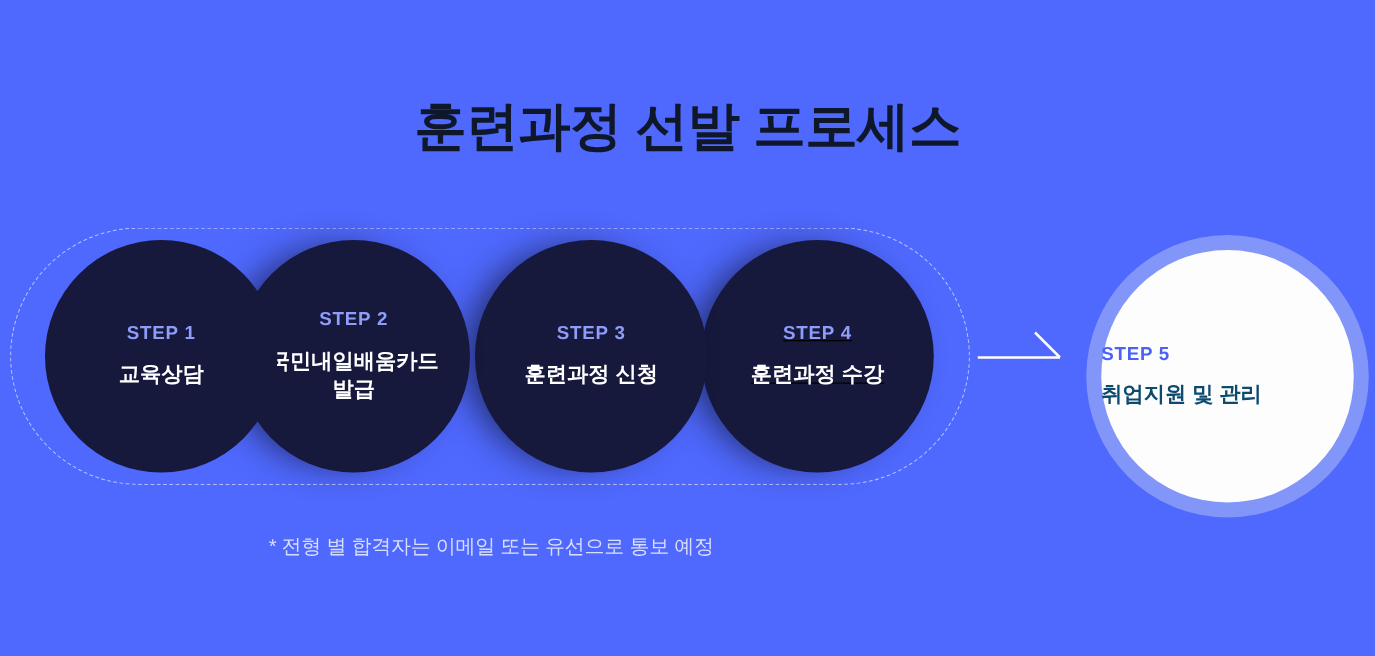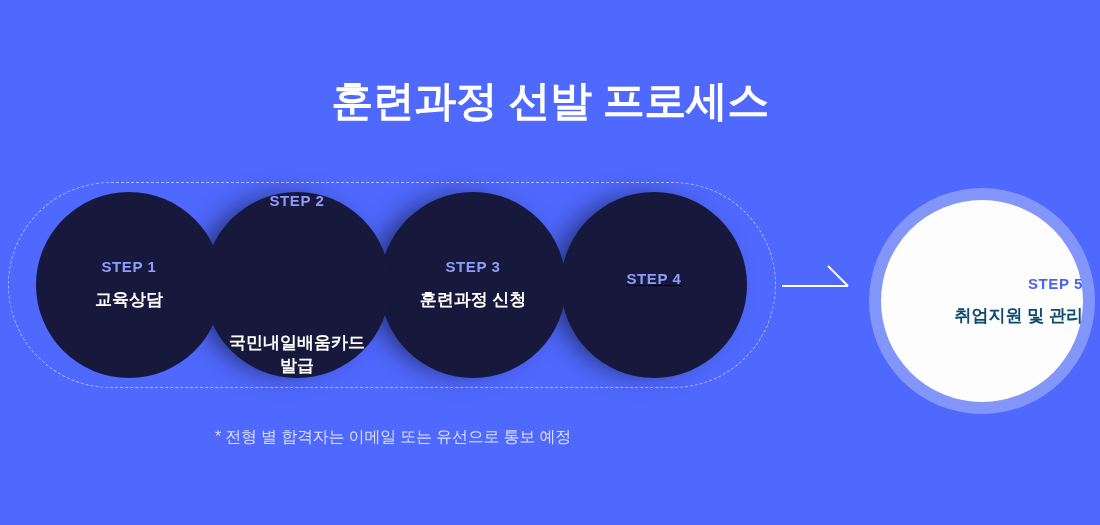--- a/index.html
+++ b/index.html
@@ -22,21 +22,21 @@
 
   
   #page-title {
     position: absolute;
     top: 76px;
     left: 0;
     width: 1100px;
     text-align: center;
     font-size: 42px;
     font-weight: bold;
-    color: #ffffff;
+    color: #0f172a;
     letter-spacing: -0.5px;
     line-height: 1.2;
   }
 
   
   #dashed-track {
     position: absolute;
     left: 8px;
     top: 182px;
     width: 768px;
@@ -55,21 +55,21 @@
     border-radius: 50%;
     background: #16183c;
     display: flex;
     flex-direction: column;
     align-items: center;
     justify-content: center;
     text-align: center;
     top: 192px;
   }
   .step-circle.s1 { left: 36px;  z-index: 4; }
-  .step-circle.s2 { left: 204px; z-index: 3; box-shadow: -14px 0 26px -6px rgba(0,0,0,0.55); justify-content: space-between; }
+  .step-circle.s2 { left: 190px; z-index: 3; box-shadow: -14px 0 26px -6px rgba(0,0,0,0.55); }
   .step-circle.s3 { left: 380px; z-index: 2; box-shadow: -14px 0 26px -6px rgba(0,0,0,0.55); }
   .step-circle.s4 { left: 561px; z-index: 1; box-shadow: -14px 0 26px -6px rgba(0,0,0,0.55); text-decoration: underline; }
 
   .step-label {
     font-size: 15px;
     font-weight: bold;
     color: #8f9dfa;
     letter-spacing: 0.6px;
     margin-bottom: 14px;
   }
@@ -104,21 +104,21 @@
     align-items: center;
     justify-content: center;
   }
   #final-step-circle {
     width: 202px;
     height: 202px;
     border-radius: 50%;
     background: #fdfdfe;
     display: flex;
     flex-direction: column;
-    align-items: flex-end;
+    align-items: flex-start;
     justify-content: center;
     text-align: center;
   }
   #final-step-circle .step-label {
     color: #4a63f5;
     margin-bottom: 13px;
   }
   #final-step-circle .step-text {
     color: #0c4a6e;
   }
@@ -155,20 +155,21 @@
 발급</div>
   </div>
 
   <div class="step-circle s3">
     <div class="step-label">STEP 3</div>
     <div class="step-text">훈련과정 신청</div>
   </div>
 
   <div class="step-circle s4">
     <div class="step-label">STEP 4</div>
+    <div class="step-text">훈련과정 수강</div>
   </div>
 
   <svg id="flow-arrow" viewBox="0 0 80 40">
     <line x1="0" y1="28" x2="66" y2="28" stroke="#ffffff" stroke-width="2"></line>
     <line x1="46" y1="8" x2="66" y2="28" stroke="#ffffff" stroke-width="2"></line>
   </svg>
 
   <div id="final-step-ring">
     <div id="final-step-circle">
       <div class="step-label">STEP 5</div>

